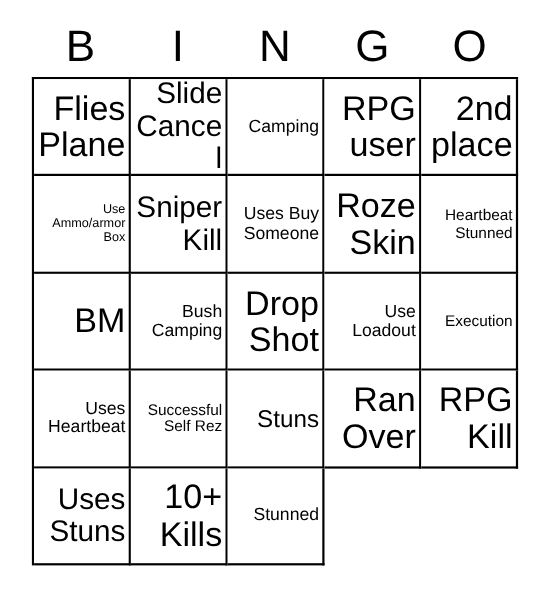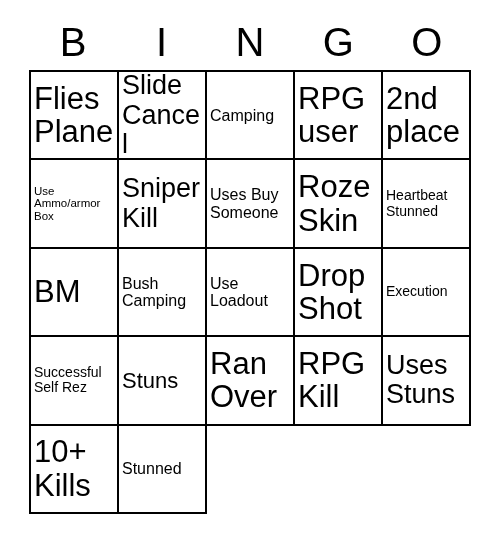--- a/index.html
+++ b/index.html
@@ -56,21 +56,21 @@
     border-left: 2px solid #000;
     box-sizing: border-box;
   }
   .cell {
     border-right: 2px solid #000;
     border-bottom: 2px solid #000;
     box-sizing: border-box;
     display: flex;
     align-items: center;
     justify-content: center;
-    text-align: left;
+    text-align: right;
     padding: 2px 3px;
     overflow: hidden;
     background: #ffffff;
   }
   .cell-text {
     display: block;
     line-height: 1.08;
     width: 100%;
     word-wrap: break-word;
   }
@@ -129,28 +129,31 @@
     <div class="cell">
         <span class="cell-text fs-xs">Heartbeat Stunned</span>
       </div>
     <div class="cell">
         <span class="cell-text fs-xl">BM</span>
       </div>
     <div class="cell">
         <span class="cell-text fs-sm">Bush Camping</span>
       </div>
     <div class="cell">
-        <span class="cell-text fs-sm">Use Loadout</span>
+        <span class="cell-text fs-xl">Drop Shot</span>
       </div>
     <div class="cell">
-        <span class="cell-text fs-xl">Drop Shot</span>
+        <span class="cell-text fs-sm">Use Loadout</span>
       </div>
 
     <div class="cell">
         <span class="cell-text fs-xs">Execution</span>
+      </div>
+    <div class="cell">
+        <span class="cell-text fs-sm">Uses Heartbeat</span>
       </div>
     <div class="cell">
         <span class="cell-text fs-xs">Successful Self Rez</span>
       </div>
     <div class="cell">
         <span class="cell-text fs-md">Stuns</span>
       </div>
 
     <div class="cell">
         <span class="cell-text fs-xl">Ran Over</span>

